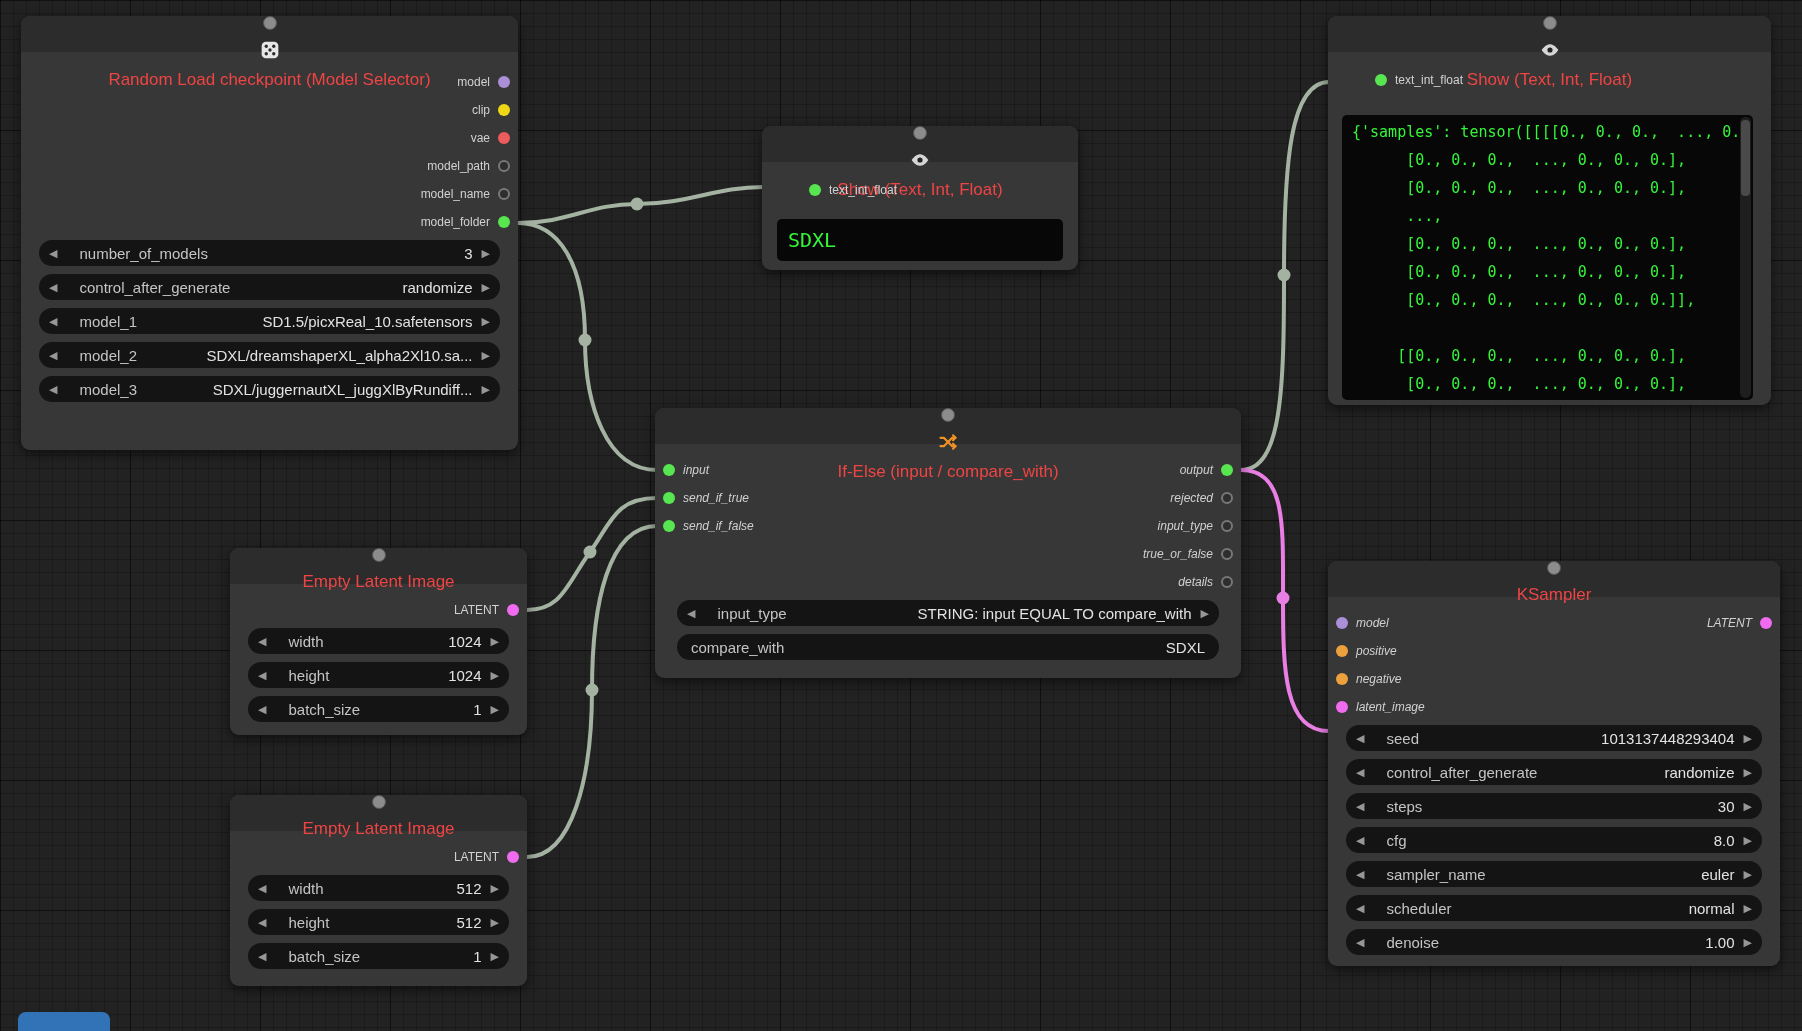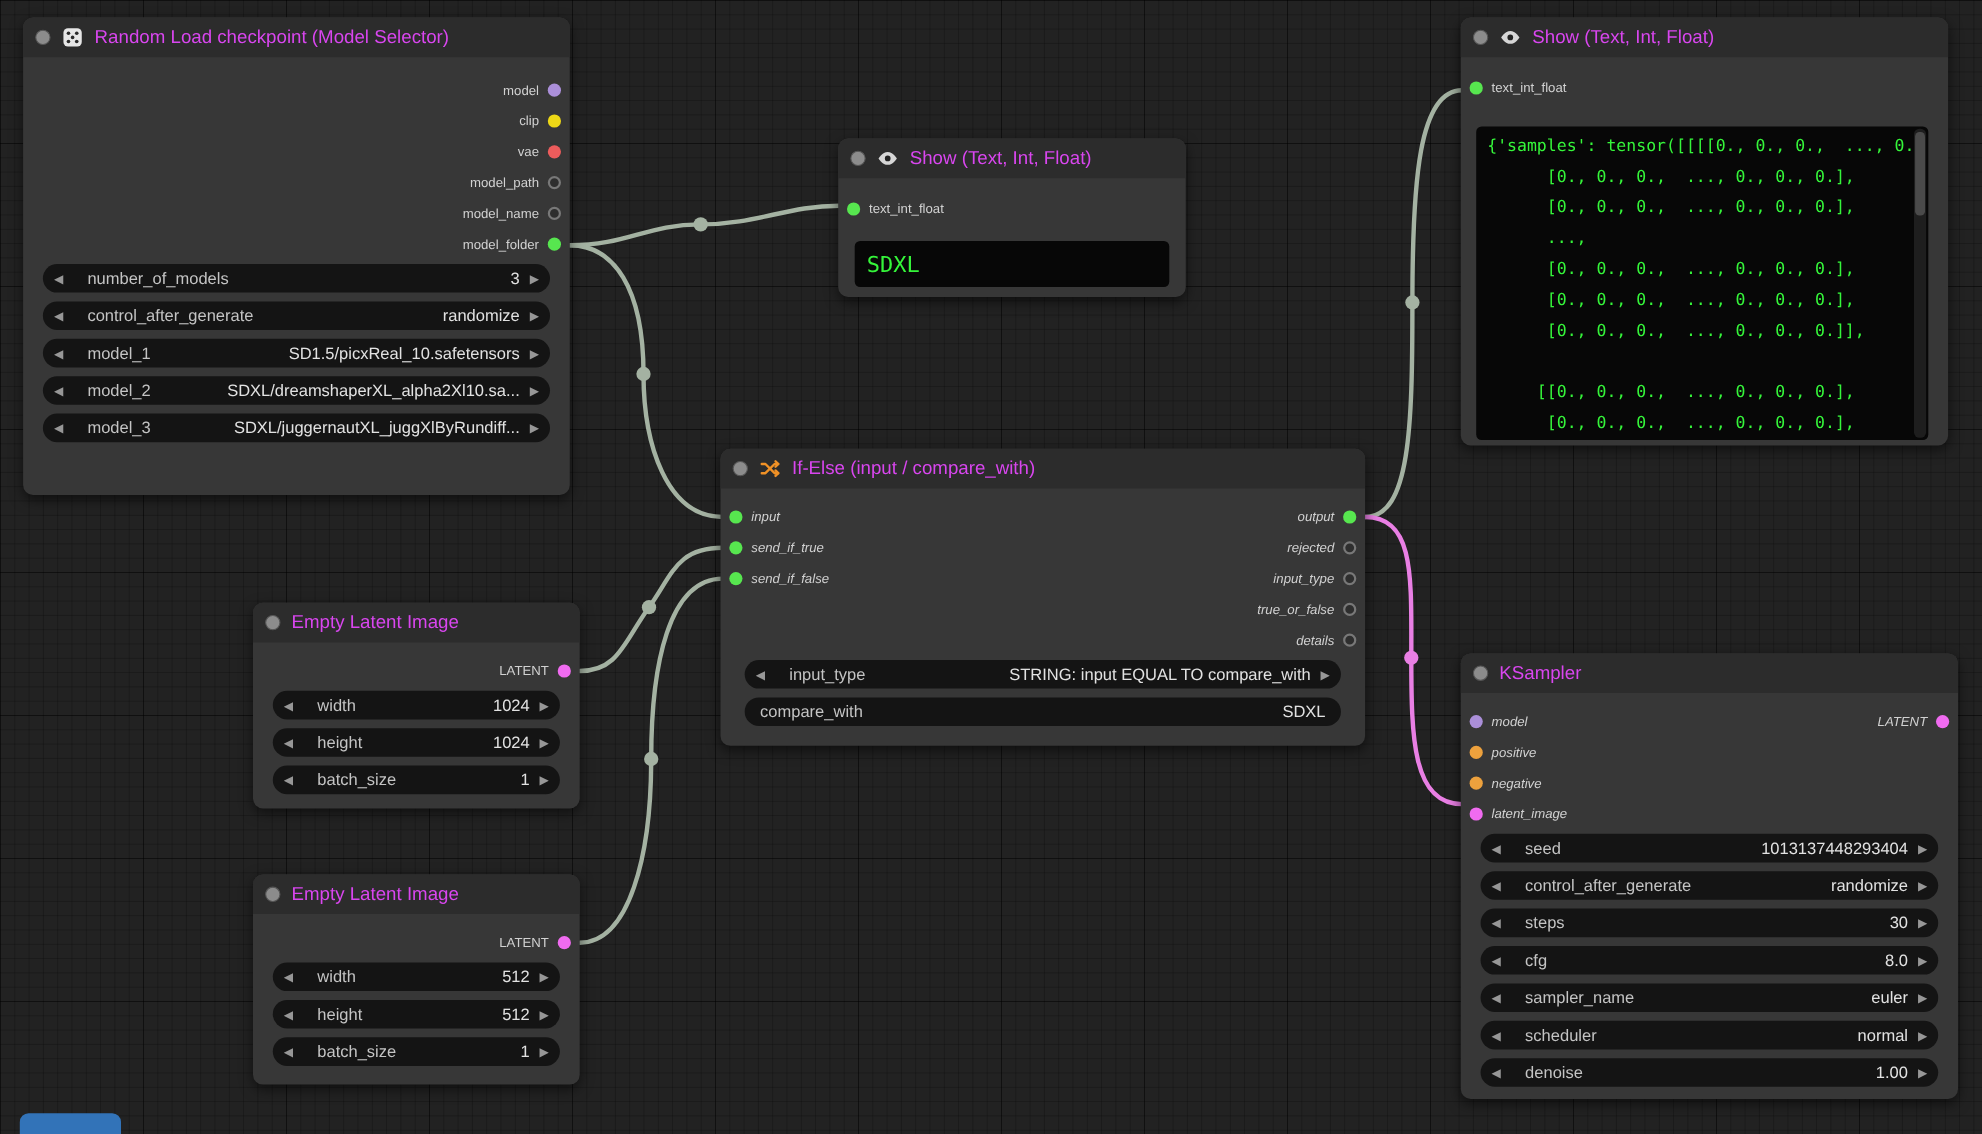--- a/index.html
+++ b/index.html
@@ -18,28 +18,28 @@
   #wires { position:absolute; left:0; top:0; z-index:1; }
   .wire { fill:none; stroke:#a4b2a2; stroke-width:4; stroke-linecap:round; }
   .wire.pink { stroke:#e97fe4; }
   .rdot { fill:#a4b2a2; }
   .rdot.pink { fill:#e97fe4; }
 
   .node { position:absolute; z-index:2; background:#373737; border-radius:9px;
           box-shadow:0 4px 12px rgba(0,0,0,.55); }
   .node-title { height:36px; background:#2c2c2c; border-radius:9px 9px 0 0;
                 display:flex; align-items:center; gap:10px; padding:0 11px;
-                color:#d946ef; font-size:17px; white-space:nowrap; }
+                color:#ef4444; font-size:17px; white-space:nowrap;flex-direction:column; }
   .status-dot { width:14px; height:14px; border-radius:50%; background:#8c8c8c;
                 border:1px solid #565656; flex:0 0 auto; }
   .t-icon { width:20px; height:20px; flex:0 0 auto; display:inline-block; }
 
   .slots { padding-top:12px; }
   .slots.p16 { padding-top:16px; }
-  .slots.p14 { padding-top:14px; }
+  .slots.p14 { padding-top:14px;margin-left:39px; }
   .slots-2col { display:flex; justify-content:space-between; align-items:flex-start;font-style:italic; }
   .slot { height:28px; display:flex; align-items:center; gap:8px;
           color:#d1d1d1; font-size:12px; }
   .slot.in  { padding-left:8px; }
   .slot.out { justify-content:flex-end; padding-right:8px; }
   .dot { width:12px; height:12px; border-radius:50%; flex:0 0 auto; }
   .dot.green  { background:#57e64f; }
   .dot.purple { background:#ab8fd9; }
   .dot.yellow { background:#eed816; }
   .dot.red    { background:#ed5c5c; }
@@ -344,21 +344,21 @@
       </div>
       <div class="widget">
         <span class="warr">◀</span>
         <span class="wlabel">batch_size</span>
         <span class="wvalue">1</span>
         <span class="warr">▶</span>
       </div>
     </div>
   </div>
 
-  <div class="node" style="left:1328px; top:594px; width:452px; height:405px;">
+  <div class="node" style="left:1328px; top:561px; width:452px; height:405px;">
     <div class="node-title">
       <span class="status-dot"></span>
       <span>KSampler</span>
     </div>
     <div class="slots slots-2col">
       <div>
         <div class="slot in">
           <span class="dot purple"></span>
           <span>model</span>
         </div>

